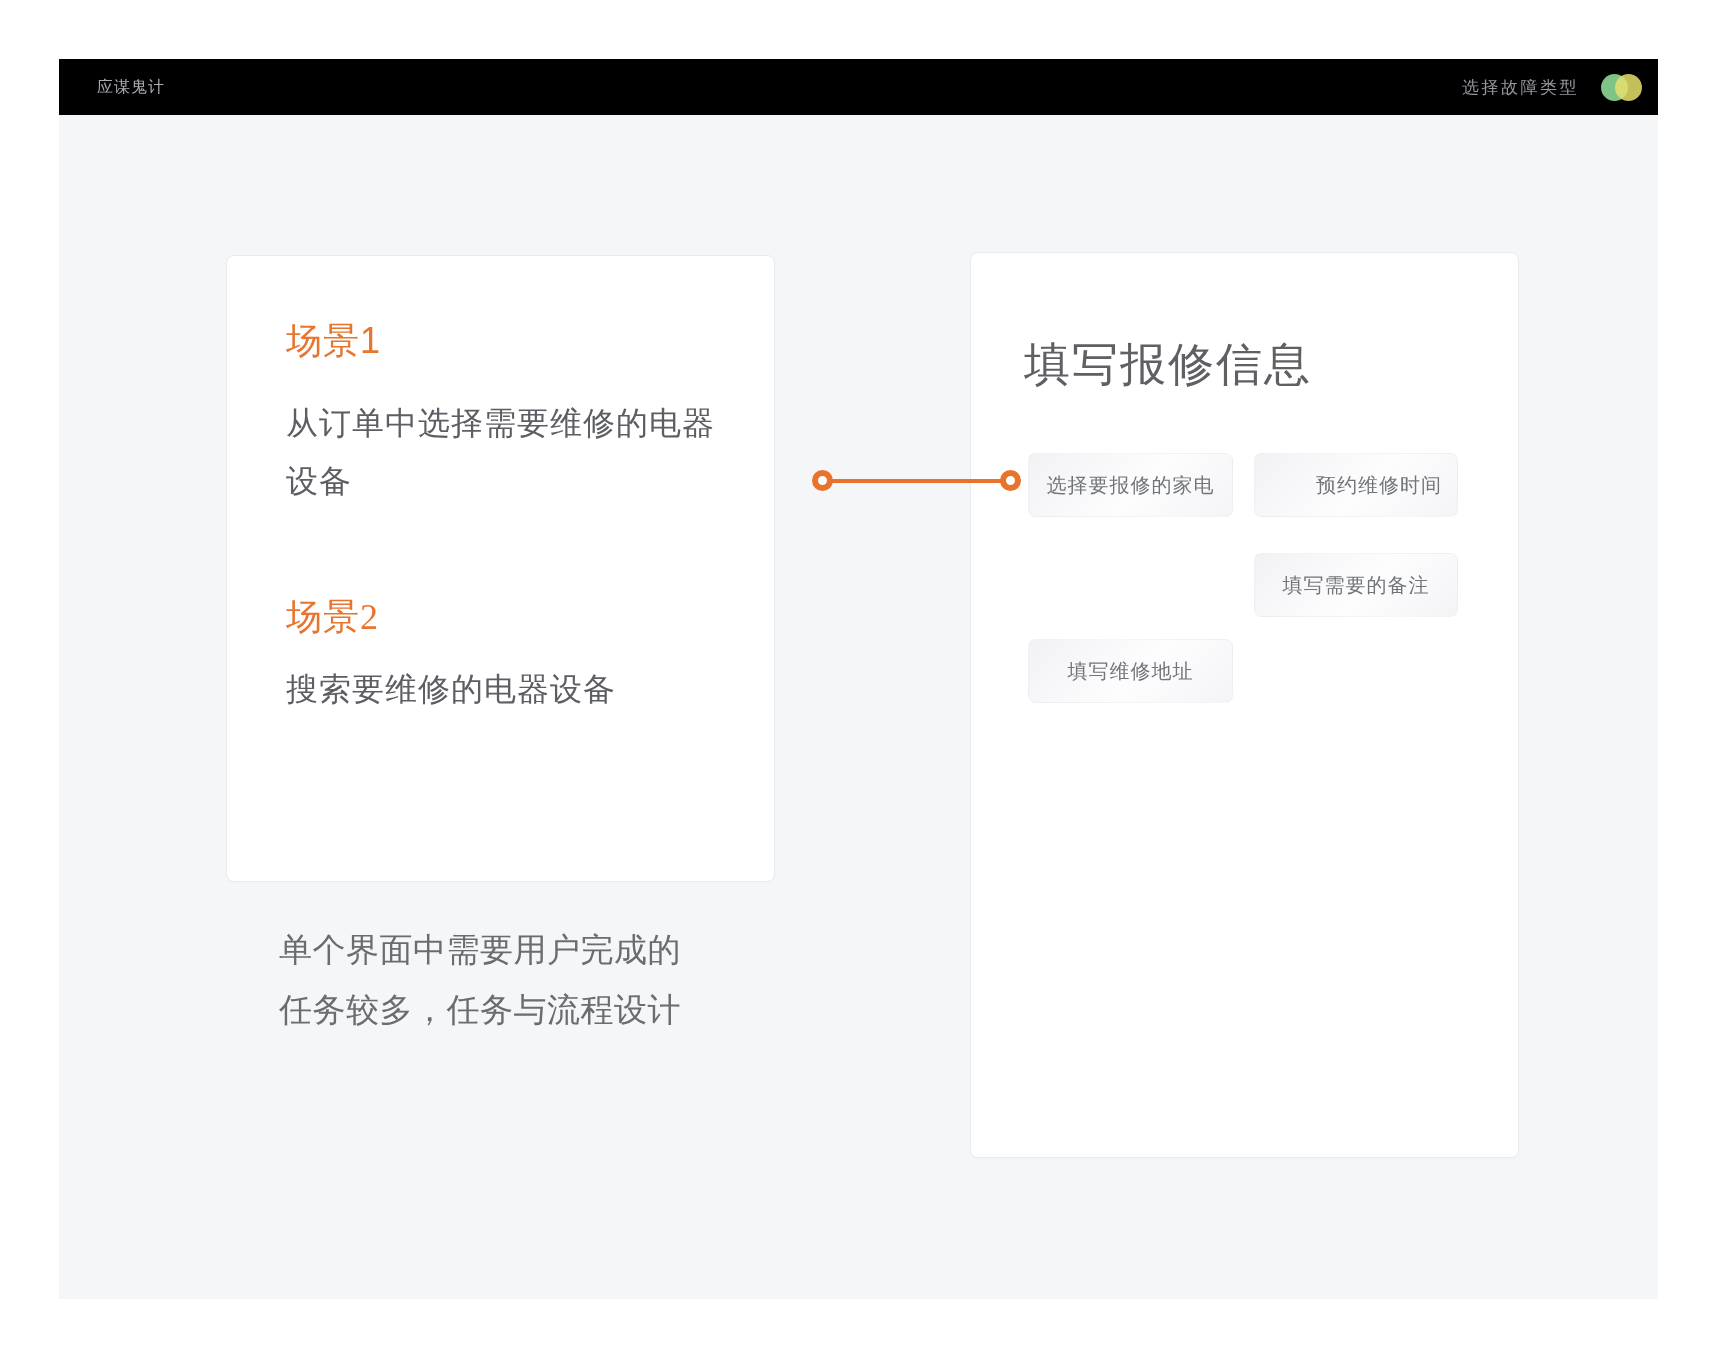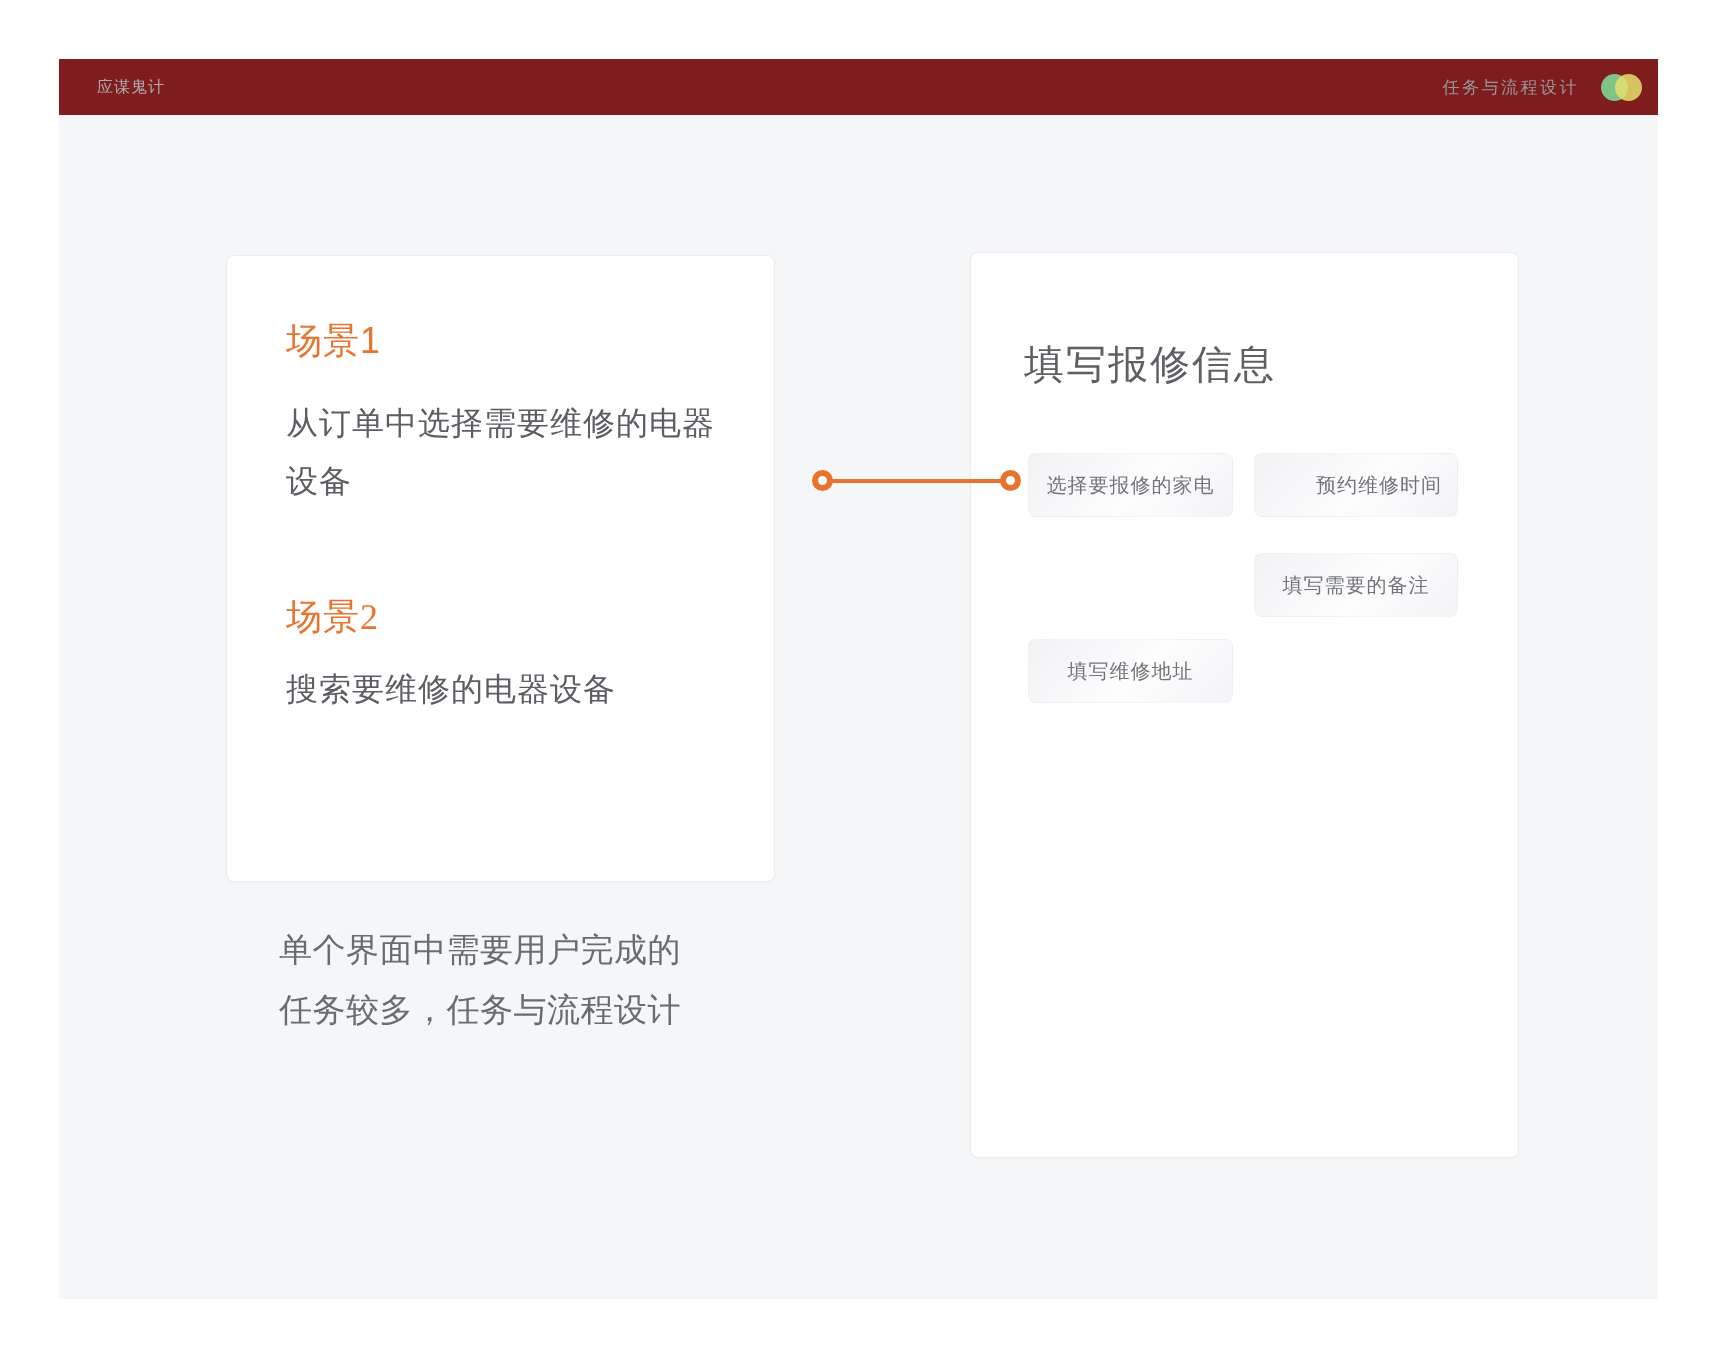--- a/index.html
+++ b/index.html
@@ -13,21 +13,21 @@
     width: 1714px;
     height: 1352px;
     background: #ffffff;
     overflow: hidden;
   }
   
   .header {
     position: absolute;
     left: 59px; top: 59px;
     width: 1599px; height: 56px;
-    background: #7f1d1d;
+    background: #000000;
     display: flex;
     align-items: center;
     justify-content: space-between;
     box-sizing: border-box;
     padding: 0 16px 0 38px;
   }
   .brand {
     font-size: 16px;
     color: #abadb3;
     letter-spacing: 1px;
@@ -89,21 +89,21 @@
     letter-spacing: 1px;
   }
   .scene-label.s1 { top: 60px; }
   .scene-text.s1  { top: 138px; }
   .scene-label.s2 { top: 336px; font-family: Liberation Serif, serif; }
   .scene-text.s2  { top: 404px; }
 
   .form-title {
     position: absolute;
     left: 53px; top: 83px;
-    font-size: 40px;
+    font-size: 46px;
     line-height: 56px;
     color: #5e6064;
     letter-spacing: 2px;
   }
   .chip {
     position: absolute;
     height: 64px;
     border-radius: 8px;
     background: linear-gradient(135deg, #f2f2f5 0%, #fdfdfe 55%, #f4f4f7 100%);
     border: 1px solid rgba(0,0,0,0.025);
@@ -154,21 +154,21 @@
   .connector-dot.right { left: 1000px; }
 </style>
 </head>
 <body>
 
 <div class="stage">
 
   <div class="header">
     <div class="brand">应谋鬼计</div>
     <div class="header-right">
-      <div class="header-right-title">任务与流程设计</div>
+      <div class="header-right-title">选择故障类型</div>
       <div class="logo">
         <div class="c green"></div>
         <div class="c yellow"></div>
       </div>
     </div>
   </div>
 
   <div class="content"></div>
 
   <div class="card card-left">

